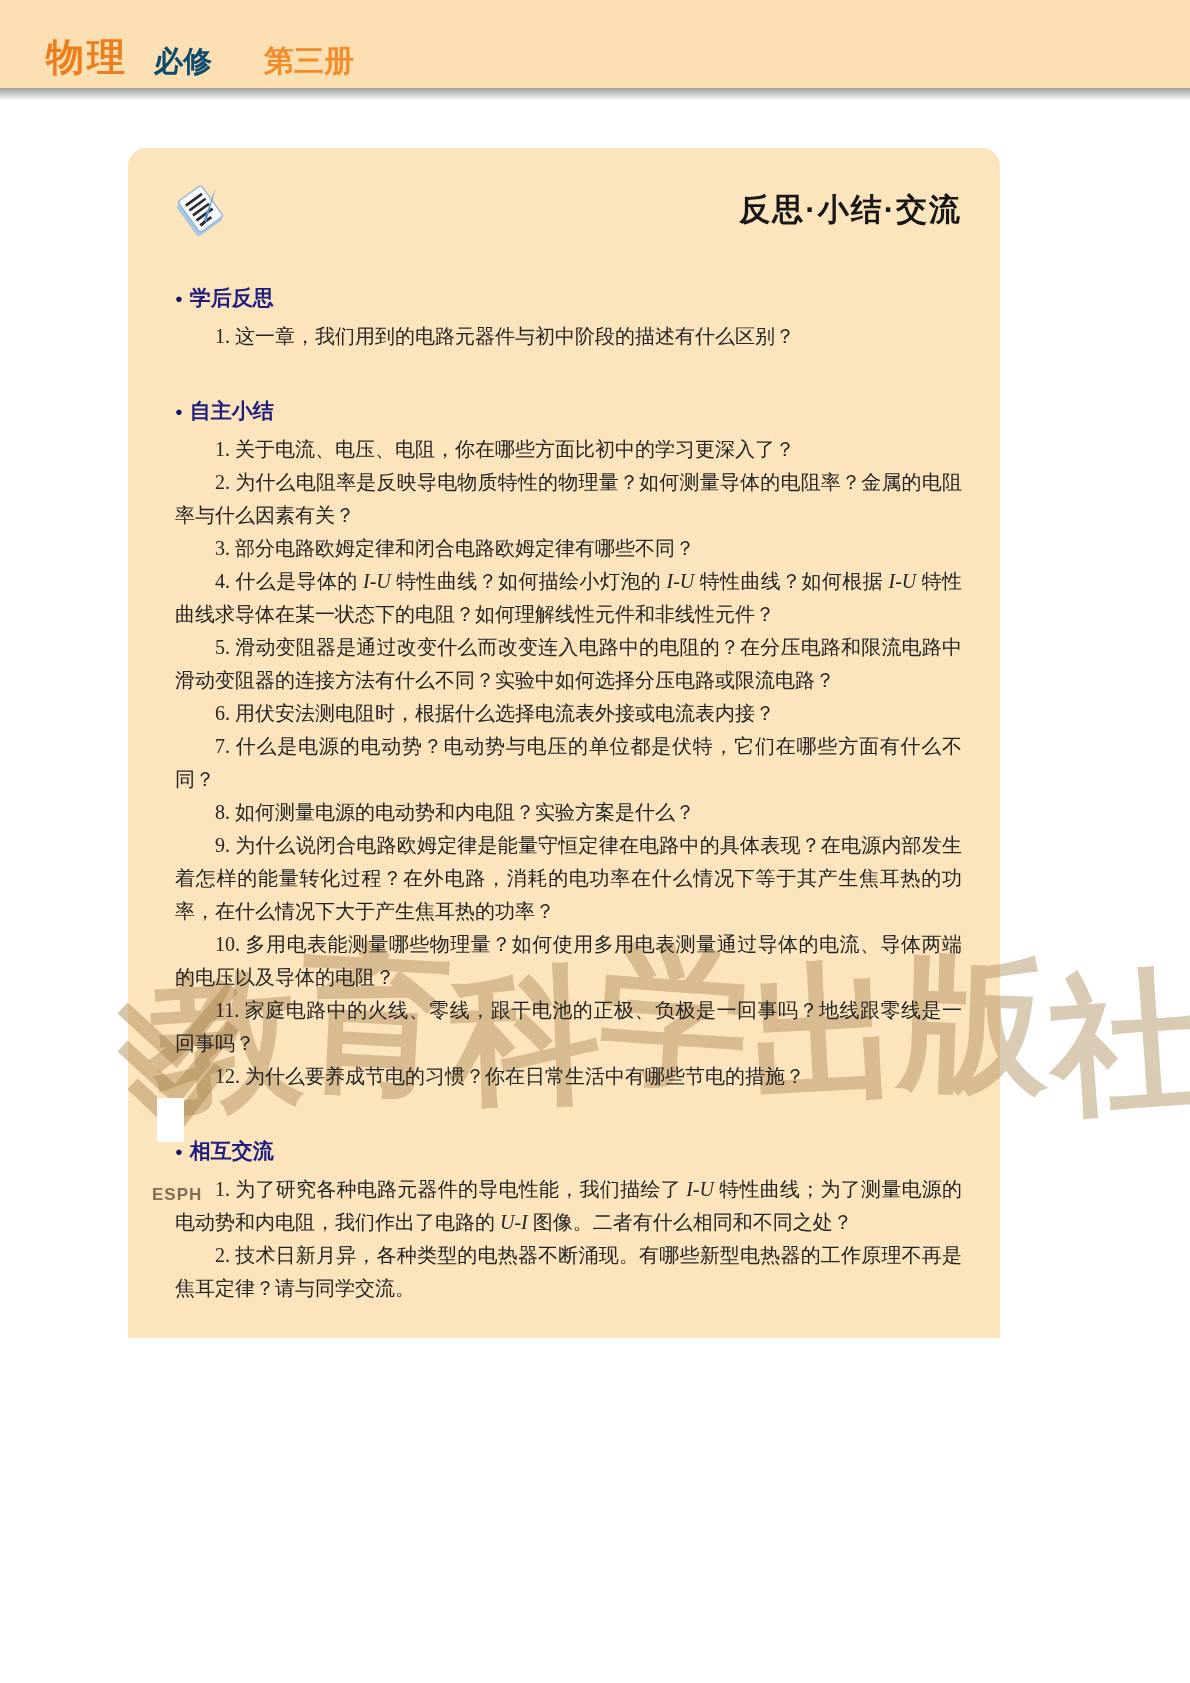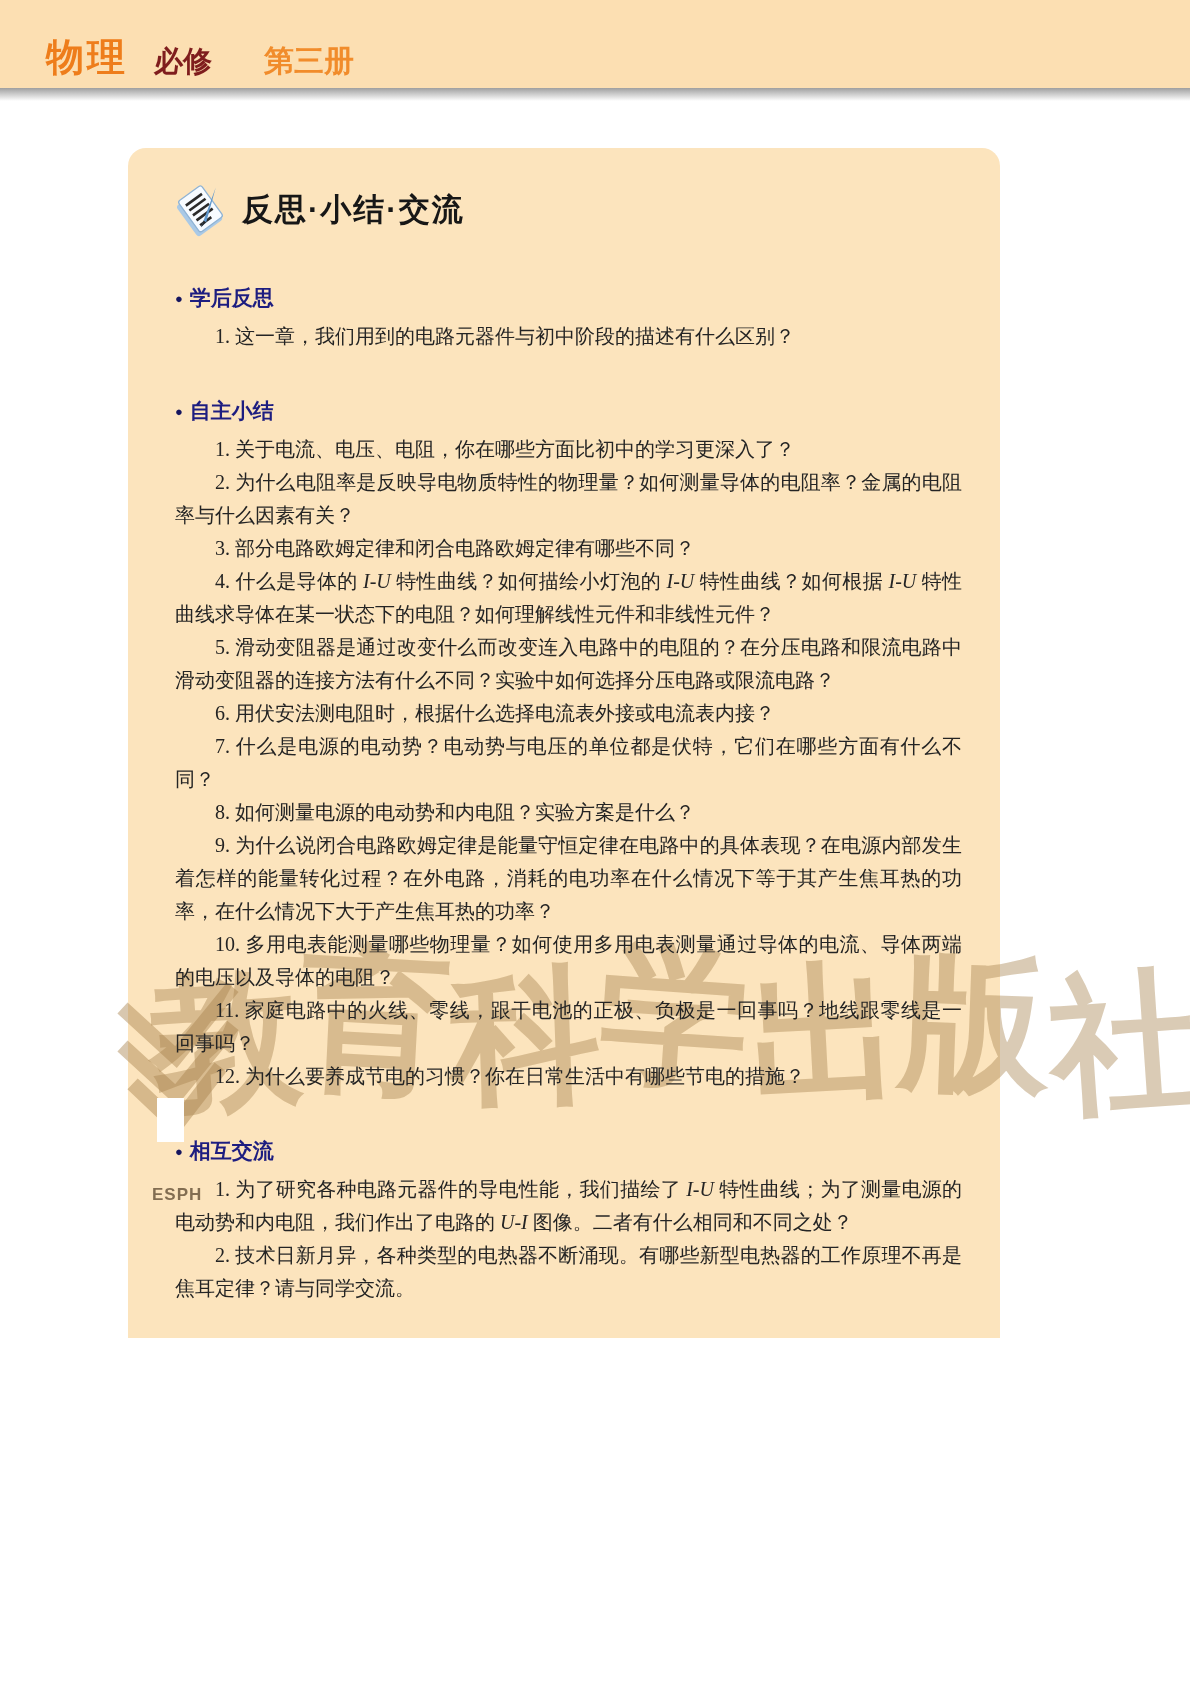--- a/index.html
+++ b/index.html
@@ -5,32 +5,32 @@
   html,body{margin:0;padding:0;background:#ffffff;}
   .page{position:relative;width:1190px;height:1338px;background:#ffffff;overflow:hidden;
         font-family:"Liberation Serif",serif;}
 
   
   .header-bar{position:absolute;top:0;left:0;width:100%;height:88px;background:#fcdfb2;
               display:flex;align-items:flex-end;padding:0 0 12px 46px;box-sizing:border-box;}
   .header-subject{font-family:"Liberation Sans",sans-serif;font-size:38px;font-weight:900;
                   color:#ee7d1b;letter-spacing:3px;line-height:1;}
   .header-course{font-family:"Liberation Sans",sans-serif;font-size:29px;font-weight:700;
-                 color:#7f1d1d;margin-left:26px;line-height:1.05;}
+                 color:#0c4a6e;margin-left:26px;line-height:1.05;}
   .header-volume{font-family:Liberation Serif, serif;font-size:30px;font-weight:700;
                  color:#f18c2b;margin-left:52px;line-height:1.05;}
   .header-shadow{position:absolute;top:88px;left:0;width:100%;height:13px;
                  background:linear-gradient(to bottom,rgba(80,80,80,0.55),rgba(255,255,255,0));}
 
   
   .content-box{position:absolute;left:128px;top:148px;width:872px;height:1392px;
                background:#fce4bd;border-radius:18px;}
   .content-inner{position:relative;z-index:2;padding:34px 38px 0 47px;}
 
-  .doc-title{display:flex;align-items:center;justify-content:flex-start;gap:15px;margin:0 0 6px 0;}
+  .doc-title{display:flex;align-items:center;justify-content:space-between;gap:15px;margin:0 0 6px 0;}
   .doc-title-text{font-family:"Liberation Sans",sans-serif;font-size:31px;font-weight:600;
                   color:#171717;letter-spacing:2px;}
 
   .sec{margin:0;}
   .sec-h{font-family:"Liberation Sans",sans-serif;font-size:21px;font-weight:700;
          color:#1d1d80;margin:44px 0 8px 0;display:flex;align-items:center;}
   .sec:first-child .sec-h{margin-top:46px;}
   .dot{font-size:13px;margin-right:7px;color:#15155f;}
   .item{margin:0;text-indent:2em;font-size:20px;line-height:33px;color:#242424;
         text-align:justify;}

